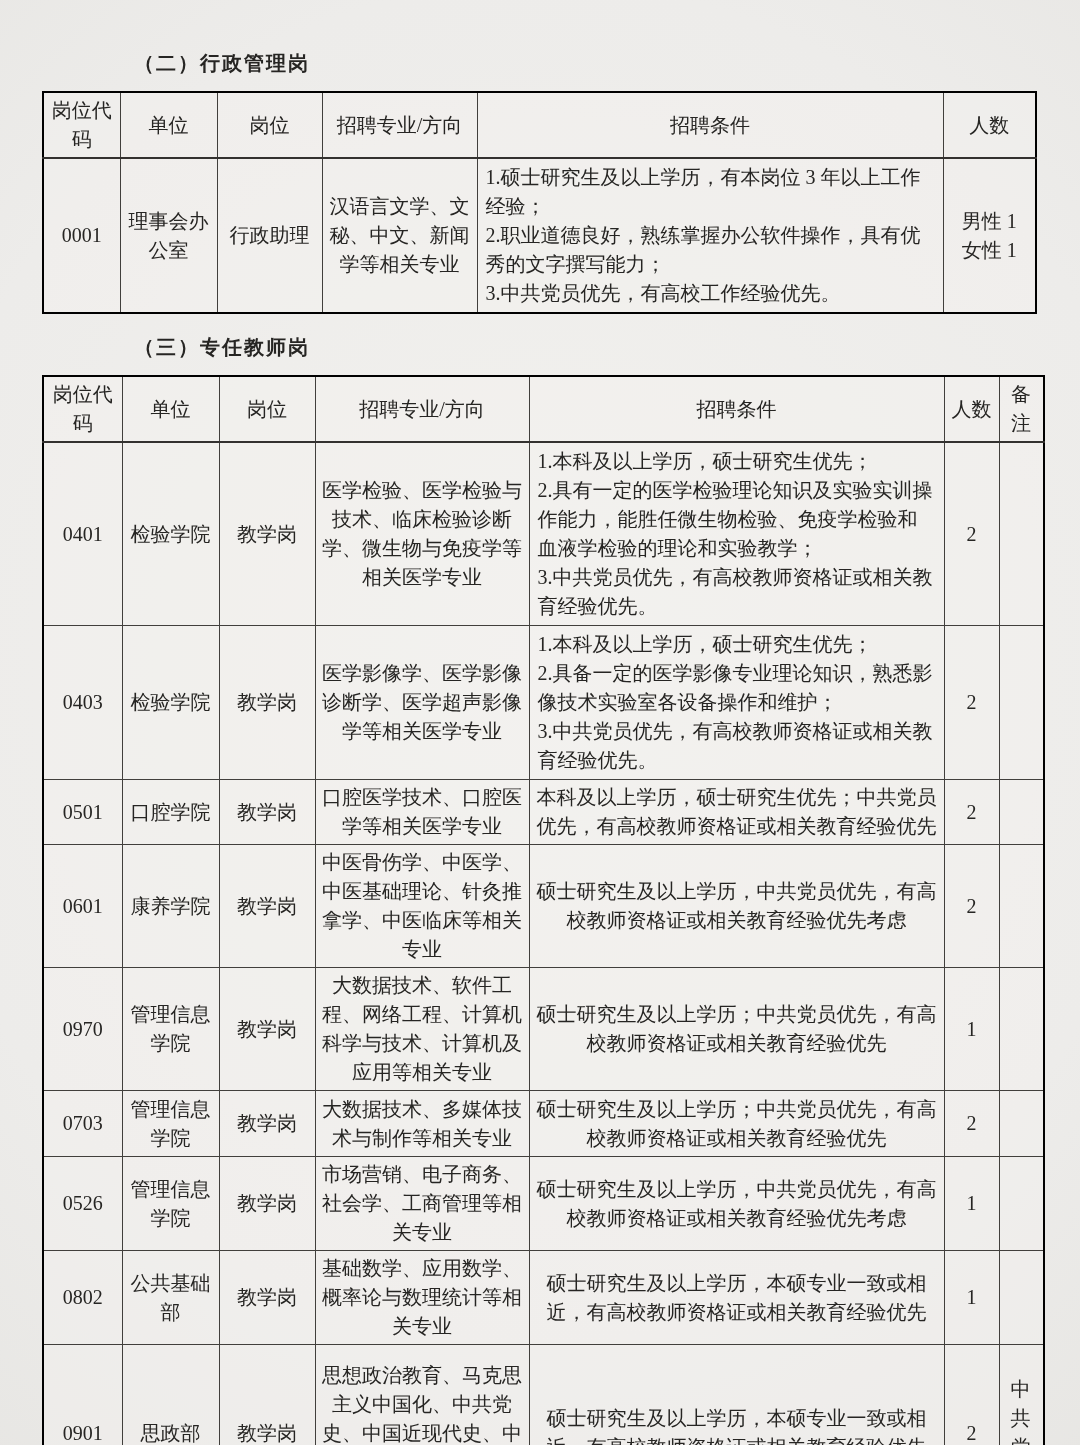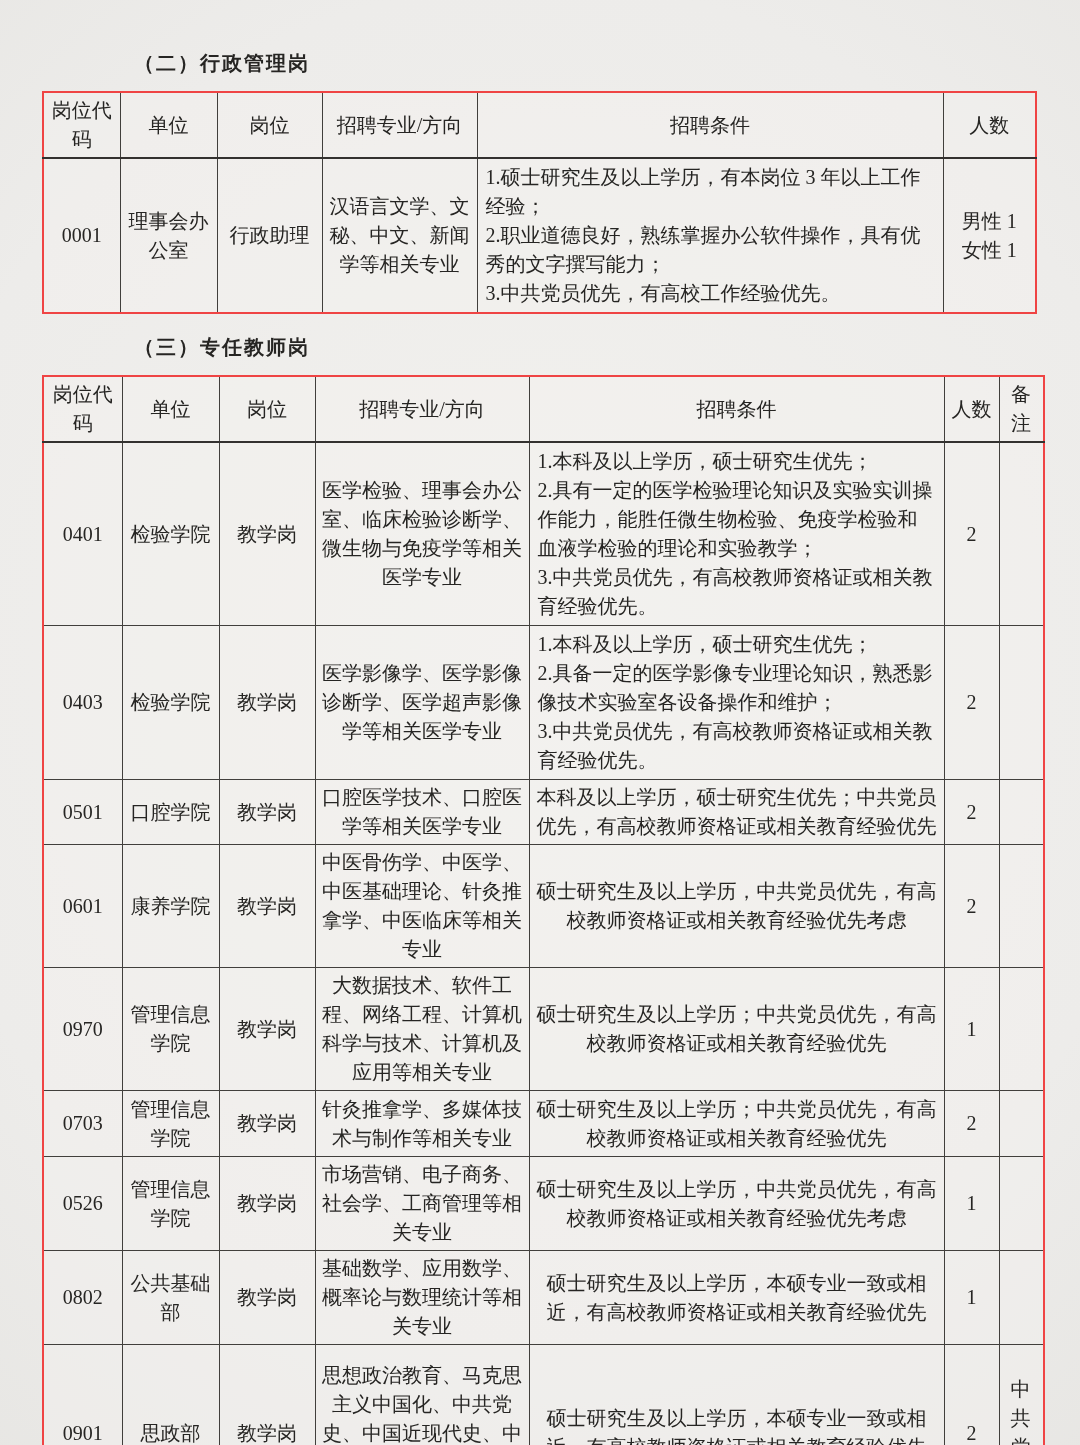--- a/index.html
+++ b/index.html
@@ -13,21 +13,21 @@
   }
   .page{padding:46px 0 0 0;}
   .sec-title{
     font-size:20px;font-weight:bold;letter-spacing:2px;
     margin:0 0 11px 134px;line-height:34px;
   }
   .sec + .sec .sec-title{margin-top:16px;}
   .doc-table{
     border-collapse:collapse;table-layout:fixed;
     margin-left:42px;
-    border:2px solid #ef4444;
+    border:2px solid #000000;
     background:rgba(243,242,239,0.45);
   }
   .doc-table th,.doc-table td{
     border:1px solid #413f3c;
     font-size:20px;font-weight:normal;
     text-align:center;vertical-align:middle;
     line-height:1.45;
     padding:3px 6px;
     word-break:break-all;
     overflow:hidden;
@@ -100,21 +100,21 @@
             <th>招聘条件</th>
             <th>人数</th>
             <th>备注</th>
           </tr>
         </thead>
         <tbody>
           <tr style="height: 169px;">
             <td class="c-code">0401</td>
             <td class="c-unit">检验学院</td>
             <td class="c-post">教学岗</td>
-            <td class="c-major">医学检验、理事会办公室、临床检验诊断学、微生物与免疫学等相关医学专业</td>
+            <td class="c-major">医学检验、医学检验与技术、临床检验诊断学、微生物与免疫学等相关医学专业</td>
             <td class="c-conditions list">1.本科及以上学历，硕士研究生优先；
 2.具有一定的医学检验理论知识及实验实训操作能力，能胜任微生物检验、免疫学检验和血液学检验的理论和实验教学；
 3.中共党员优先，有高校教师资格证或相关教育经验优先。</td>
             <td class="c-count">2</td>
             <td class="c-remark"></td>
           </tr>
           <tr style="height: 150px;">
             <td class="c-code">0403</td>
             <td class="c-unit">检验学院</td>
             <td class="c-post">教学岗</td>
@@ -149,21 +149,21 @@
             <td class="c-post">教学岗</td>
             <td class="c-major">大数据技术、软件工程、网络工程、计算机科学与技术、计算机及应用等相关专业</td>
             <td class="c-conditions">硕士研究生及以上学历；中共党员优先，有高校教师资格证或相关教育经验优先</td>
             <td class="c-count">1</td>
             <td class="c-remark"></td>
           </tr>
           <tr style="height: 66px;">
             <td class="c-code">0703</td>
             <td class="c-unit">管理信息学院</td>
             <td class="c-post">教学岗</td>
-            <td class="c-major">针灸推拿学、多媒体技术与制作等相关专业</td>
+            <td class="c-major">大数据技术、多媒体技术与制作等相关专业</td>
             <td class="c-conditions">硕士研究生及以上学历；中共党员优先，有高校教师资格证或相关教育经验优先</td>
             <td class="c-count">2</td>
             <td class="c-remark"></td>
           </tr>
           <tr style="height: 83px;">
             <td class="c-code">0526</td>
             <td class="c-unit">管理信息学院</td>
             <td class="c-post">教学岗</td>
             <td class="c-major">市场营销、电子商务、社会学、工商管理等相关专业</td>
             <td class="c-conditions">硕士研究生及以上学历，中共党员优先，有高校教师资格证或相关教育经验优先考虑</td>

